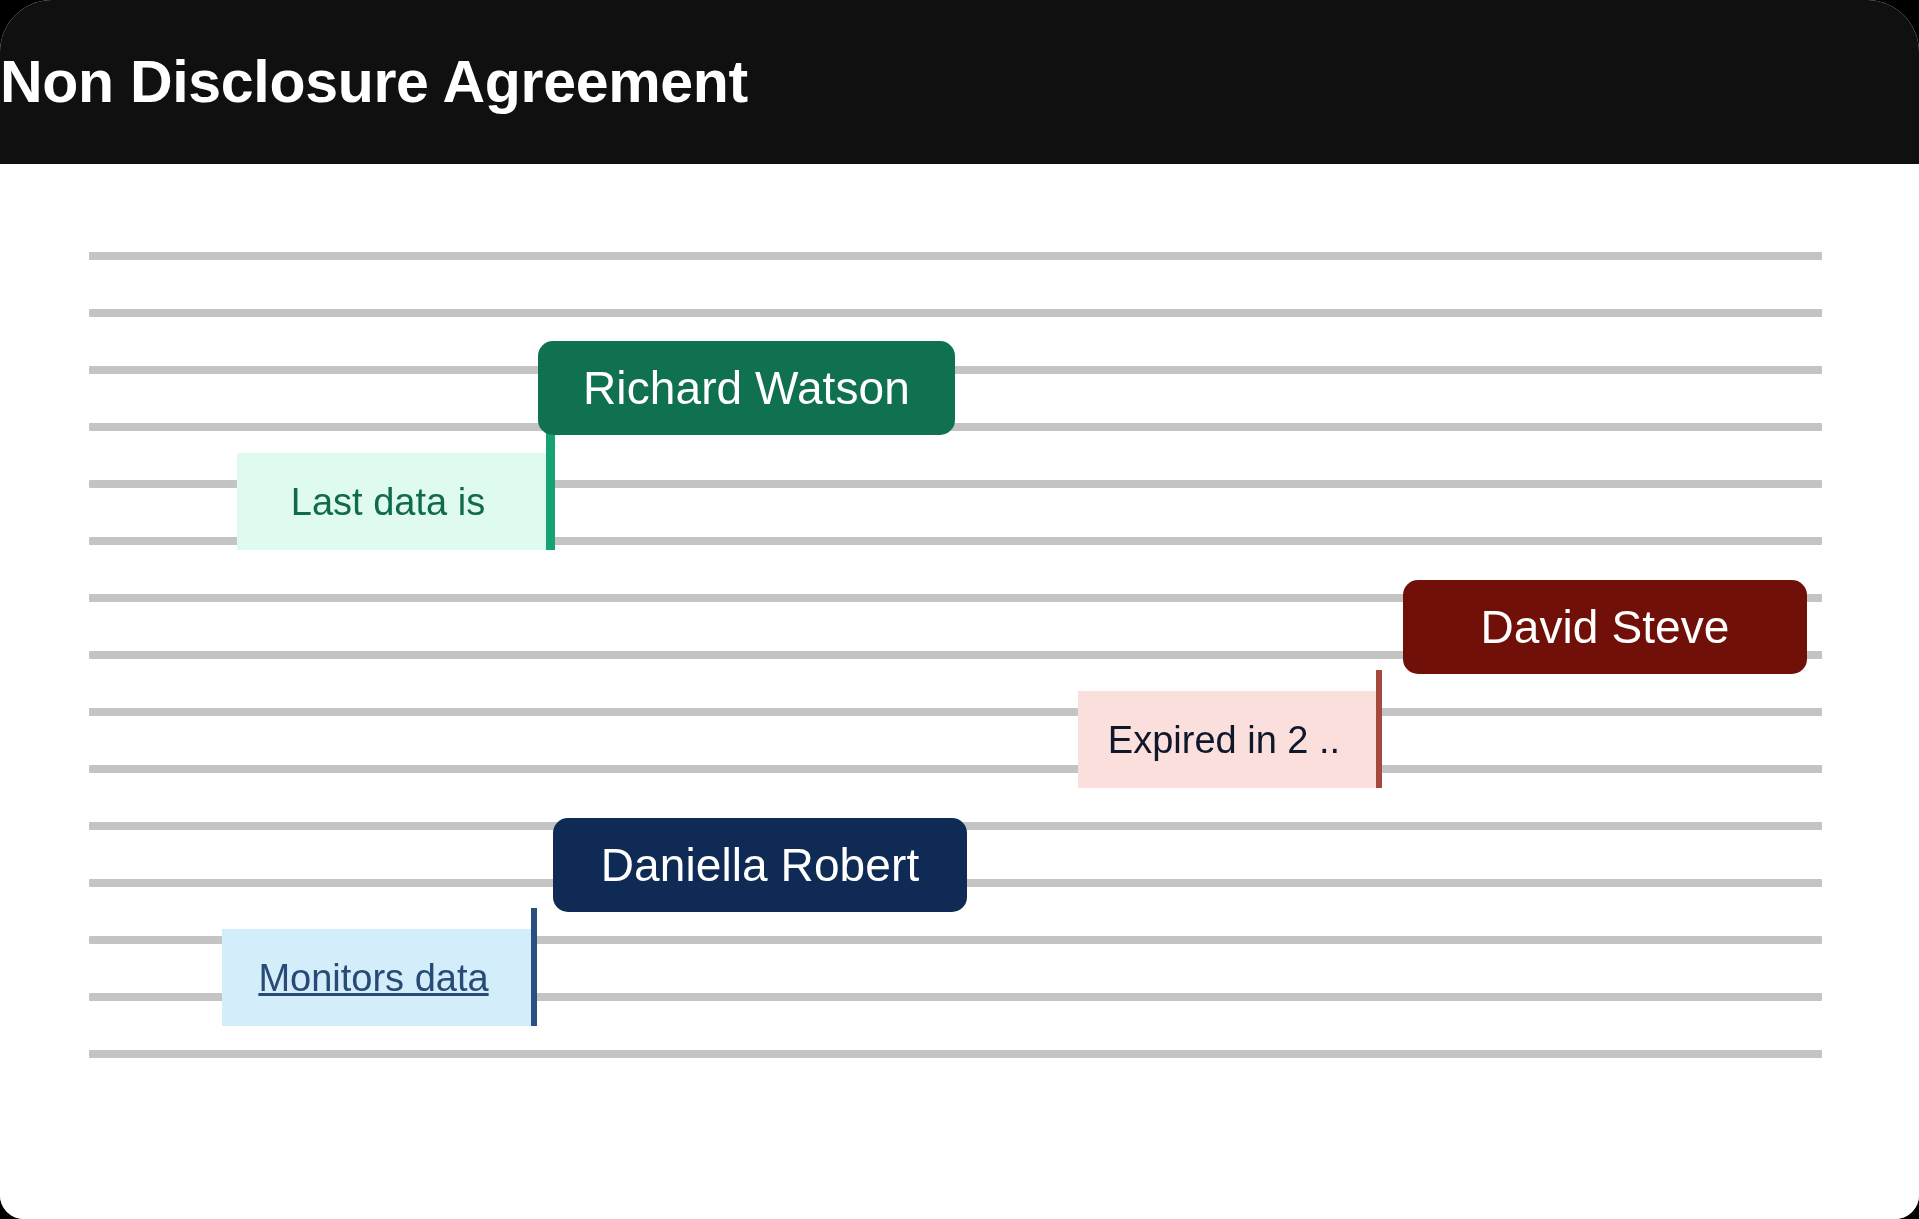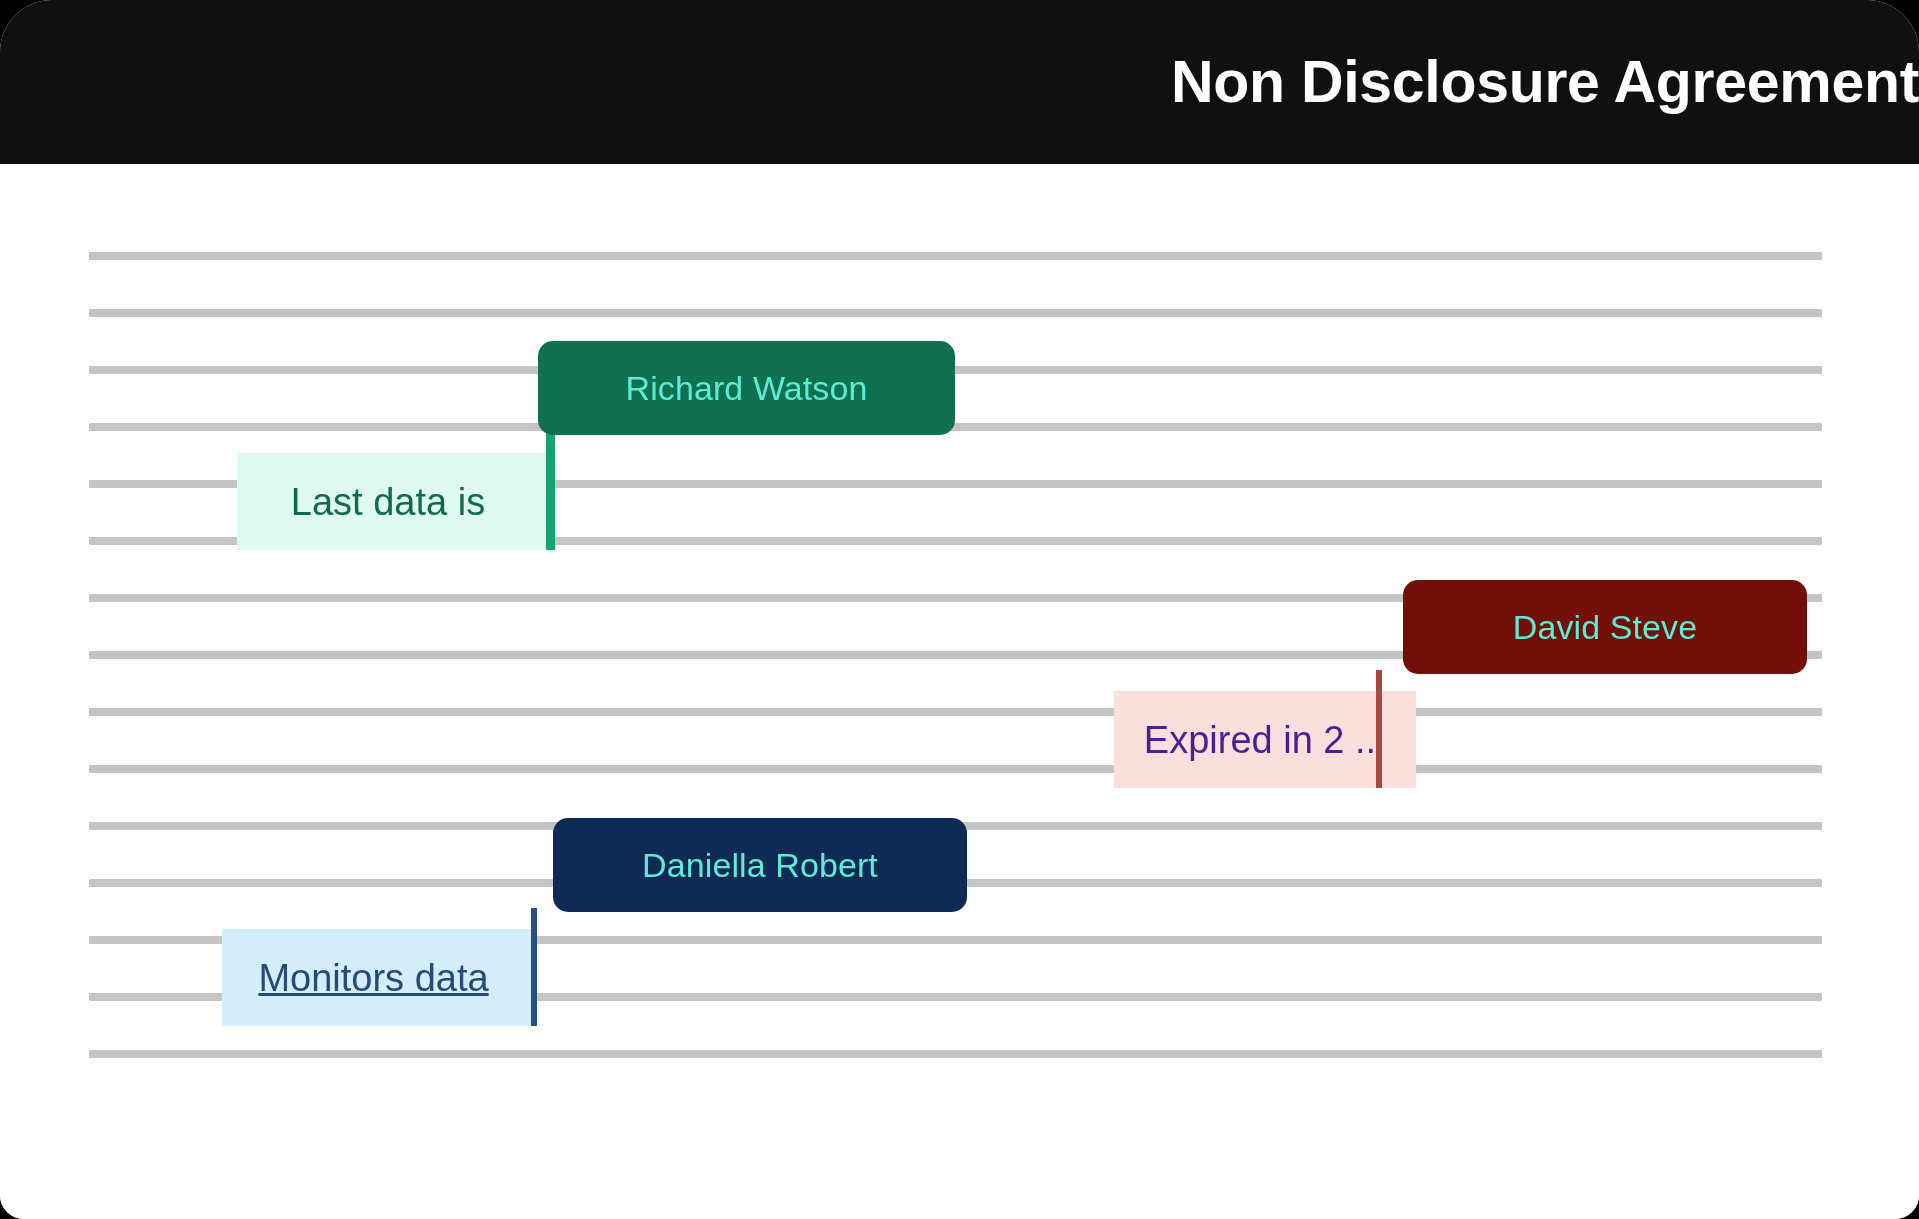--- a/index.html
+++ b/index.html
@@ -38,21 +38,21 @@
   
   .doc-header {
     position: absolute;
     left: 0;
     top: 0;
     width: 1919px;
     height: 164px;
     background: #101010;
     display: flex;
     align-items: center;
-    justify-content: flex-end;
+    justify-content: flex-start;
   }
   .doc-title {
     color: #ffffff;
     font-size: 59px;
     font-weight: 700;
     letter-spacing: -0.3px;
     line-height: 1;
     white-space: nowrap;
     font-family: "Liberation Sans", "DejaVu Sans", sans-serif;
   }
@@ -77,22 +77,22 @@
   }
 
   
   .anno-pill {
     position: absolute;
     border-radius: 15px;
     display: flex;
     align-items: center;
     justify-content: center;
     box-sizing: border-box;
-    color: #5eead4;
-    font-size: 34px;
+    color: #ffffff;
+    font-size: 46px;
     font-weight: 400;
     line-height: 1;
     white-space: nowrap;
     letter-spacing: 0.1px;
     z-index: 5;
   }
 
   .anno-caret {
     position: absolute;
     z-index: 4;
@@ -141,21 +141,21 @@
         </div>
       <div id="anno-layer">
           <div class="anno-caret" style="left: 546px; top: 268px; height: 118px; width: 9px; background: rgb(23, 162, 115);"></div>
           <div class="anno-highlight" style="left: 237px; top: 289px; width: 312px; height: 97px; background: rgb(223, 250, 238); color: rgb(15, 107, 76); justify-content: center; padding-right: 10px;">
             <span>Last data is</span>
           </div>
           <div class="anno-pill" style="left: 538px; top: 177px; width: 417px; height: 94px; background: rgb(15, 113, 80);">
             <span>Richard Watson</span>
           </div>
           <div class="anno-caret" style="left: 1376px; top: 506px; height: 118px; width: 6px; background: rgb(163, 73, 63);"></div>
-          <div class="anno-highlight" style="left: 1114px; top: 527px; width: 302px; height: 97px; background: rgb(251, 223, 220); color: #4c1d95; justify-content: center; padding-right: 10px; align-items: center;">
+          <div class="anno-highlight" style="left: 1078px; top: 527px; width: 302px; height: 97px; background: rgb(251, 223, 220); color: #0f172a; justify-content: center; padding-right: 10px; align-items: center;">
             <span>Expired in 2 ..</span>
           </div>
           <div class="anno-pill" style="left: 1371px; top: 416px; width: 404px; height: 94px; background: rgb(112, 16, 8); margin-left: 32px;">
             <span>David Steve</span>
           </div>
           <div class="anno-caret" style="left: 531px; top: 744px; height: 118px; width: 6px; background: rgb(42, 79, 128);"></div>
           <div class="anno-highlight" style="left: 222px; top: 765px; width: 313px; height: 97px; background: rgb(211, 237, 251); color: rgb(39, 74, 118); justify-content: center; padding-right: 10px; text-decoration: underline;">
             <span>Monitors data</span>
           </div>
           <div class="anno-pill" style="left: 553px; top: 654px; width: 414px; height: 94px; background: rgb(14, 42, 85); align-items: center;">

